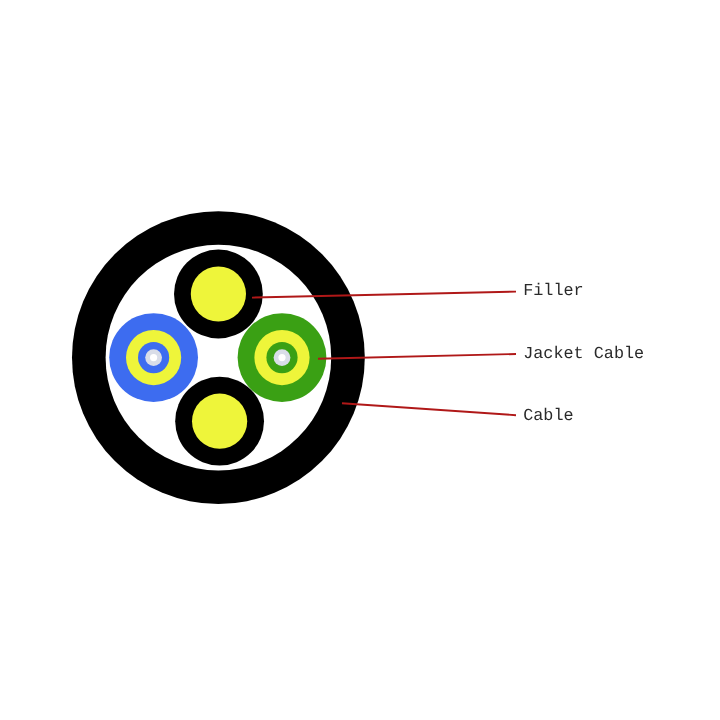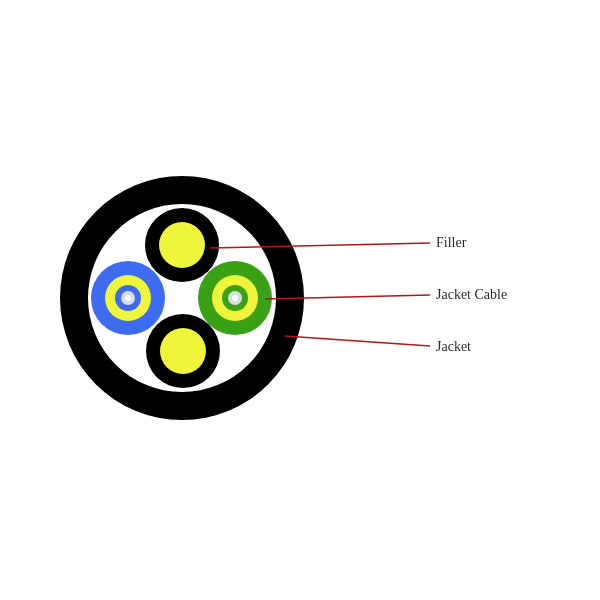--- a/index.html
+++ b/index.html
@@ -1,20 +1,20 @@
 <!DOCTYPE html>
 <html><head>
   <meta charset="utf-8">
   <style>
     html, body { margin: 0; padding: 0; background: #ffffff; }
     body { width: 600px; height: 600px; position: relative; overflow: hidden; }
     .canvas { position: absolute; left: 0; top: 0; width: 600px; height: 600px; }
     .label {
       position: absolute;
-      font-family: Liberation Serif, serif;
+      font-family: Liberation Mono, monospace;
       font-size: 14px;
       color: #2a2a2a;
       line-height: 16px;
       white-space: nowrap;
     }
   </style>
 </head>
 <body>
 
 <svg class="canvas" width="600" height="600" viewBox="0 0 600 600" xmlns="http://www.w3.org/2000/svg">
@@ -50,13 +50,13 @@
     <circle cx="235" cy="298" r="3" fill="#ffffff"></circle>
   </g>
 
   <line x1="210" y1="248" x2="430" y2="243" stroke="#b01818" stroke-width="1.6"></line>
   <line x1="265" y1="299" x2="430" y2="295" stroke="#b01818" stroke-width="1.6"></line>
   <line x1="285" y1="336" x2="430" y2="346" stroke="#b01818" stroke-width="1.6"></line>
 </svg>
 
 <div class="label" style="left:436px; top:235px;">Filler</div>
 <div class="label" style="left:436px; top:287px;">Jacket Cable</div>
-<div class="label" style="left:436px; top:339px;">Jacket</div>
+<div class="label" style="left:436px; top:339px;">Cable</div>
 
 </body></html>

